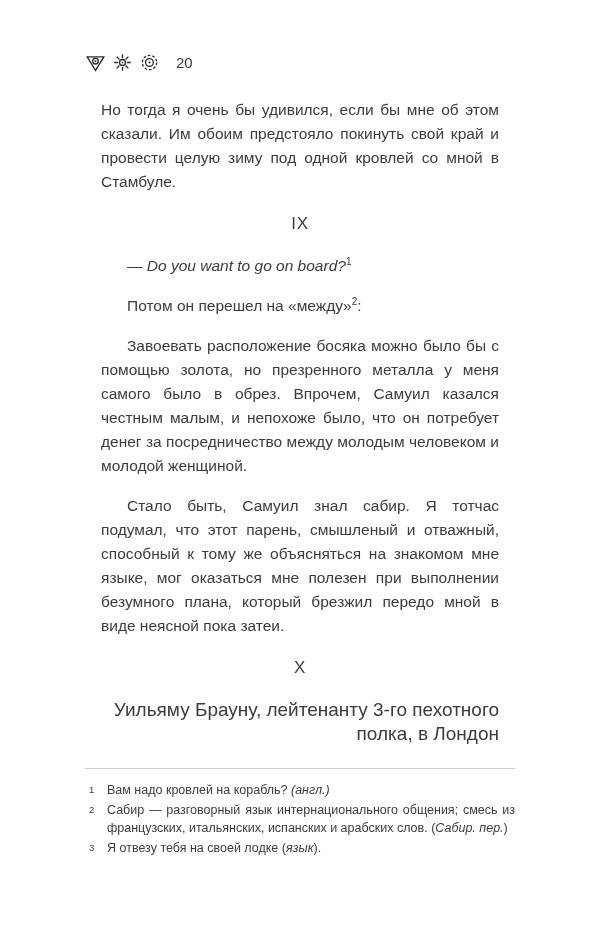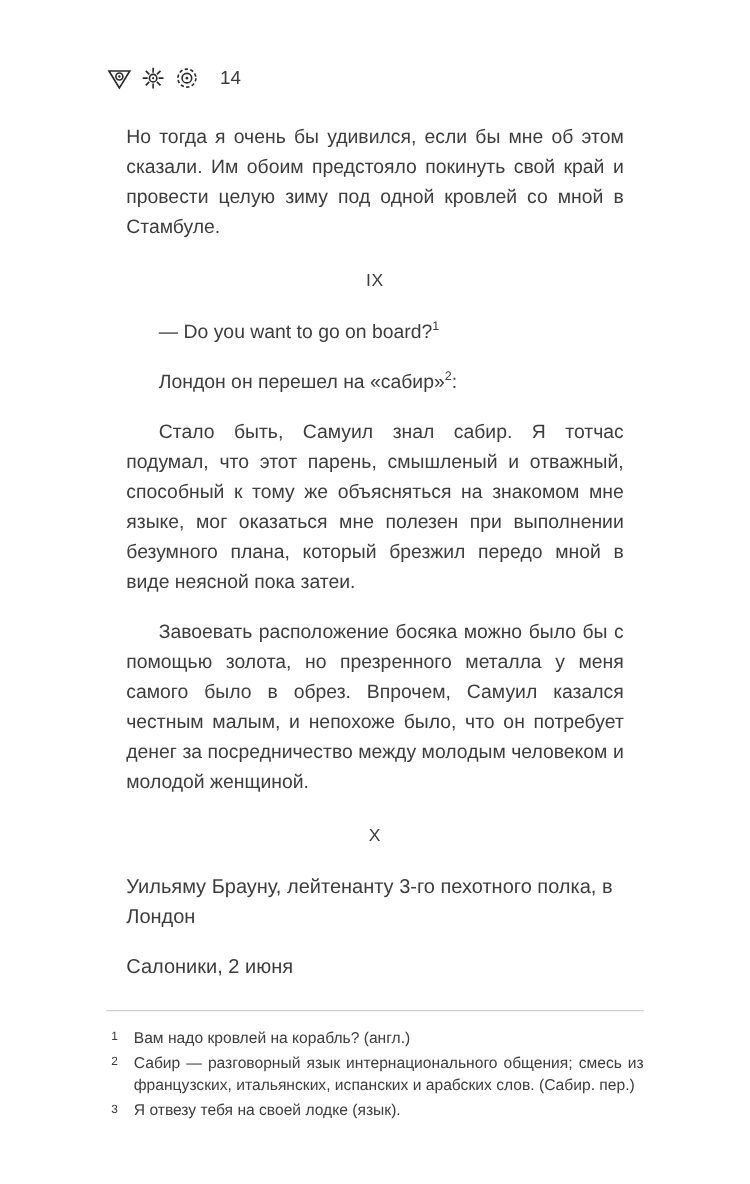--- a/index.html
+++ b/index.html
@@ -32,37 +32,37 @@
   }
   .content p {
     margin: 16px;
     font-size: 15.5px;
     line-height: 24px;
     text-align: justify;
   }
   .content p.indent { text-indent: 26px; }
   .content h2 {
     margin: 18px 0 18px 0;
-    font-size: 14px;
+    font-size: 17px;
     line-height: 24px;
     font-weight: 400;
     text-align: center;
     letter-spacing: 0.6px;
     color: #3c3c3c;
   }
   .content p.letterhead {
-    text-align: left;
-    font-size: 16px;
+    text-align: right;
+    font-size: 19px;
   }
   .content sup.ref {
     font-size: 10px;
     line-height: 0;
     vertical-align: super;
   }
-  .italic { }
+  .italic { font-style: italic; }
   .footnotes { margin-top: 22px; }
   .fn-divider {
     border: none;
     border-top: 1px solid #cfcfcf;
     margin: 0 0 12px 0;
   }
   .footnotes ol { list-style: none; margin: 0; padding: 0; }
   li.footnote {
     position: relative;
     padding-left: 22px;
@@ -102,33 +102,32 @@
         </svg>
       </span>
       <span>
         <svg width="21" height="21" viewBox="0 0 24 24" fill="none" stroke="#2b2b2b" stroke-width="1.5">
           <circle cx="12" cy="12" r="8.2" stroke-dasharray="3 2.2"></circle>
           <circle cx="12" cy="12" r="4.4"></circle>
           <circle cx="12" cy="12" r="1.2" fill="#2b2b2b" stroke="none"></circle>
         </svg>
       </span>
     </div>
-    <span class="page-number">14</span>
+    <span class="page-number">20</span>
   </div>
 
   <main class="content" id="content">
       <p class=""><span>Но тогда я очень бы удивился, если бы мне об этом сказали. Им обоим предстояло покинуть свой край и провести целую зиму под одной кровлей со мной в Стамбуле.</span></p>
       <h2 class=""><span>IX</span></h2>
       <p class=" indent"><span>— </span><span class="italic">Do you want to go on board?</span><sup class="ref">1</sup></p>
-      <p class=" indent"><span>Лондон он перешел на «сабир»</span><sup class="ref">2</sup><span>:</span></p>
+      <p class=" indent"><span>Потом он перешел на «между»</span><sup class="ref">2</sup><span>:</span></p>
+      <p class=" indent"><span>Завоевать расположение босяка можно было бы с помощью золота, но презренного металла у меня самого было в обрез. Впрочем, Самуил казался честным малым, и непохоже было, что он потребует денег за посредничество между молодым человеком и молодой женщиной.</span></p>
       <p class=" indent"><span>Стало быть, Самуил знал сабир. Я тотчас подумал, что этот парень, смышленый и отважный, способный к тому же объясняться на знакомом мне языке, мог оказаться мне полезен при выполнении безумного плана, который брезжил передо мной в виде неясной пока затеи.</span></p>
-      <p class=" indent"><span>Завоевать расположение босяка можно было бы с помощью золота, но презренного металла у меня самого было в обрез. Впрочем, Самуил казался честным малым, и непохоже было, что он потребует денег за посредничество между молодым человеком и молодой женщиной.</span></p>
       <h2 class=""><span>X</span></h2>
       <p class="letterhead"><span>Уильяму Брауну, лейтенанту 3-го пехотного полка, в Лондон</span></p>
-      <p class="letterhead"><span>Салоники, 2 июня</span></p>
     </main>
 
   <footer class="footnotes">
     <hr class="fn-divider">
     <ol id="footnote-list">
         <li class="footnote"><sup class="fn-marker">1</sup><span>Вам надо кровлей на корабль? </span><span class="italic">(англ.)</span></li>
         <li class="footnote"><sup class="fn-marker">2</sup><span>Сабир — разговорный язык интернационального общения; смесь из французских, итальянских, испанских и арабских слов. (</span><span class="italic">Сабир. пер.</span><span>)</span></li>
         <li class="footnote"><sup class="fn-marker">3</sup><span>Я отвезу тебя на своей лодке (</span><span class="italic">язык</span><span>).</span></li>
       </ol>
   </footer>

